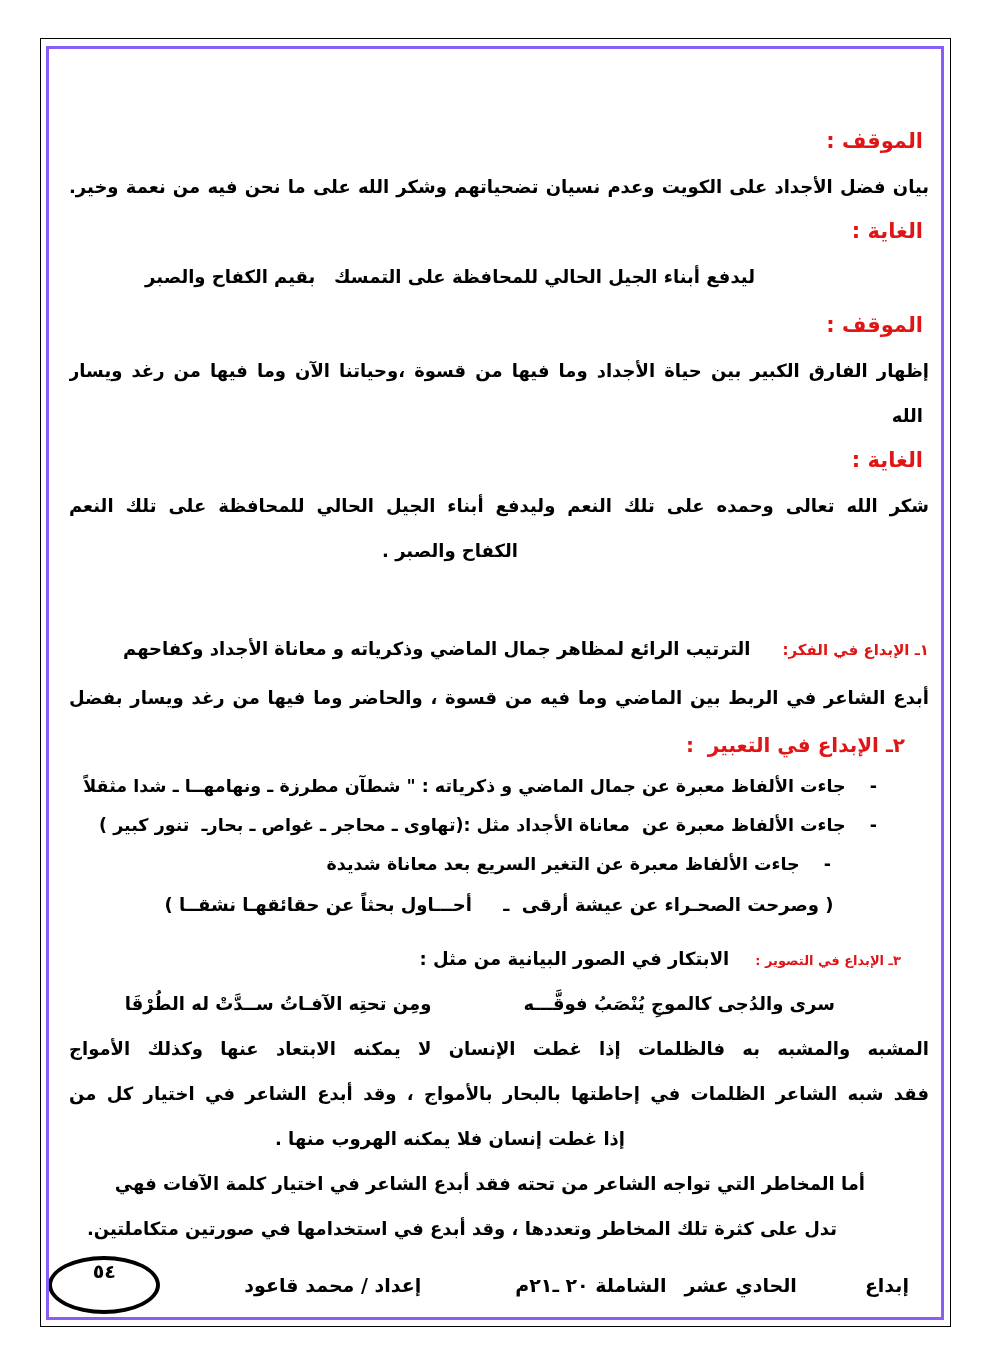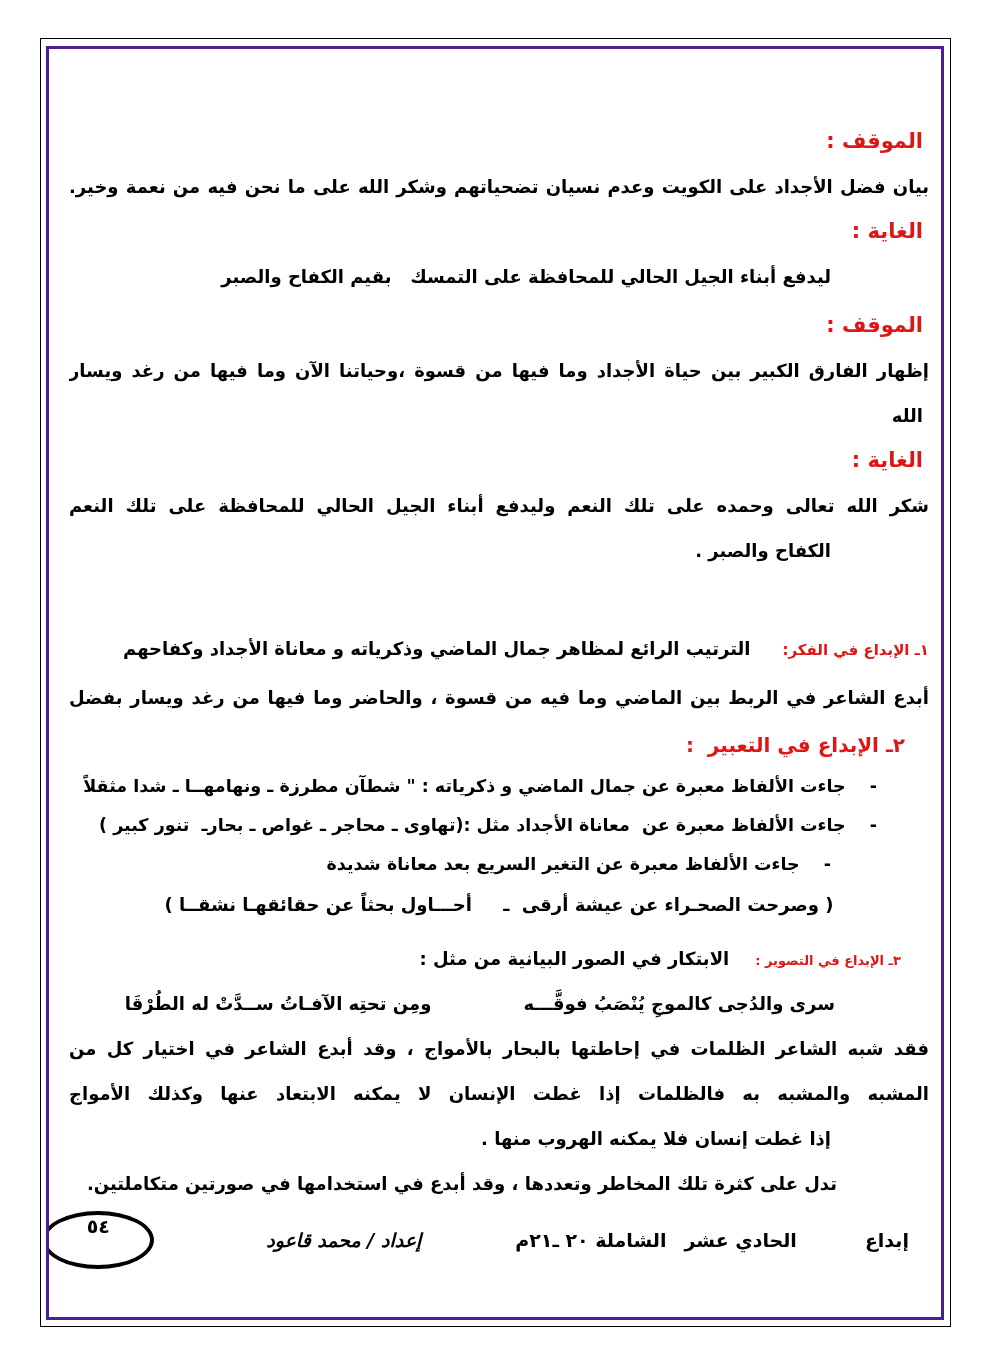--- a/index.html
+++ b/index.html
@@ -12,32 +12,32 @@
     color:#000;
     direction:rtl;
     overflow:hidden;
   }
   .frame-outer{
     position:absolute;left:40px;top:38px;width:911px;height:1289px;
     border:1.5px solid #000;box-sizing:border-box;
   }
   .frame-inner{
     position:absolute;left:5px;top:7px;right:6px;bottom:6px;
-    border:3px solid #4c1d95;box-sizing:border-box;
+    border:3px solid #8b5cf6;box-sizing:border-box;
     padding:24px 12px 0 20px;
     overflow:hidden;
   }
   .ln{white-space:pre-wrap;font-size:18px;line-height:44px;height:44px;overflow:hidden;}
   .red{color:#e01515;}
 
   .title-ln{text-align:right;padding-right:84px;font-size:21px;height:46px;line-height:46px;}
   .lbl{font-size:21px;text-align:right;padding-right:6px;height:45px;line-height:45px;}
   .full{text-align:justify;text-align-last:justify;white-space:normal;height:45px;line-height:45px;}
   .right-margin{text-align:right;padding-right:6px;height:45px;line-height:45px;}
-  .ind{text-align:right;padding-right:98px;height:45px;line-height:45px;}
+  .ind{text-align:center;padding-right:98px;height:45px;line-height:45px;}
   .ind64{text-align:right;padding-right:64px;height:45px;line-height:45px;}
   .ind92{text-align:right;padding-right:92px;height:45px;line-height:45px;}
   .ctr{text-align:center;height:42px;line-height:42px;}
 
   .goal9{text-align:right;padding-right:30px;font-size:20px;height:46px;line-height:46px;margin-top:2px;}
 
   .lblline{display:flex;gap:32px;align-items:baseline;height:48px;line-height:48px;margin-top:4px;}
   .lblline .sec-label{font-size:15px;flex:none;}
   .lblline .sec-text{font-size:18px;}
   .lblline2{display:flex;gap:26px;align-items:baseline;height:46px;line-height:46px;margin-top:10px;padding-right:28px;}
@@ -54,21 +54,21 @@
 
   .footer{
     display:flex;align-items:center;
     padding-right:20px;margin-top:2px;height:64px;
     font-size:19px;
   }
   .footer span{white-space:nowrap;}
   .f-subject{margin-left:68px;}
   .f-grade{margin-left:18px;}
   .f-edition{margin-left:94px;}
-  .f-author{margin-left:112px;font-style:italic;}
+  .f-author{margin-left:84px;}
   .oval{
     width:112px;height:58px;flex:none;
     border:4px solid #000;border-radius:50%;
     display:flex;justify-content:center;
     font-size:19px;box-sizing:border-box;
   }
 </style>
 </head>
 <body>
 
@@ -123,23 +123,24 @@
       <div class="lblline2">
         <span class="sec-label red">٣ـ الإبداع في التصوير  :</span>
         <span class="sec-text">الابتكار في الصور البيانية  من مثل :</span>
       </div>
 
       <div class="verse2">
         <span>سرى والدُجى كالموجِ يُنْصَبُ فوقَّـــه</span>
         <span>ومِن تحتِه الآفـاتُ ســدَّتْ له الطُرْقَا</span>
       </div>
 
+      <div class="ln full">المشبه والمشبه به  فالظلمات إذا غطت الإنسان  لا يمكنه الابتعاد عنها وكذلك الأمواج</div>
       <div class="ln full">فقد شبه الشاعر  الظلمات في إحاطتها بالبحار بالأمواج ، وقد أبدع الشاعر في اختيار كل من</div>
-      <div class="ln full">المشبه والمشبه به  فالظلمات إذا غطت الإنسان  لا يمكنه الابتعاد عنها وكذلك الأمواج</div>
       <div class="ln ind">إذا غطت إنسان فلا يمكنه الهروب منها .</div>
+      <div class="ln ind64">أما المخاطر التي تواجه الشاعر من تحته فقد أبدع الشاعر في اختيار كلمة الآفات فهي</div>
       <div class="ln ind92">تدل على كثرة تلك المخاطر وتعددها ، وقد أبدع في استخدامها في صورتين متكاملتين.</div>
 
       <div class="footer">
         <span class="f-subject">إبداع</span>
         <span class="f-grade">الحادي عشر</span>
         <span class="f-edition">الشاملة ٢٠ ـ٢١م</span>
         <span class="f-author">إعداد / محمد قاعود</span>
         <div class="oval">
           <span>٥٤</span>
         </div>

